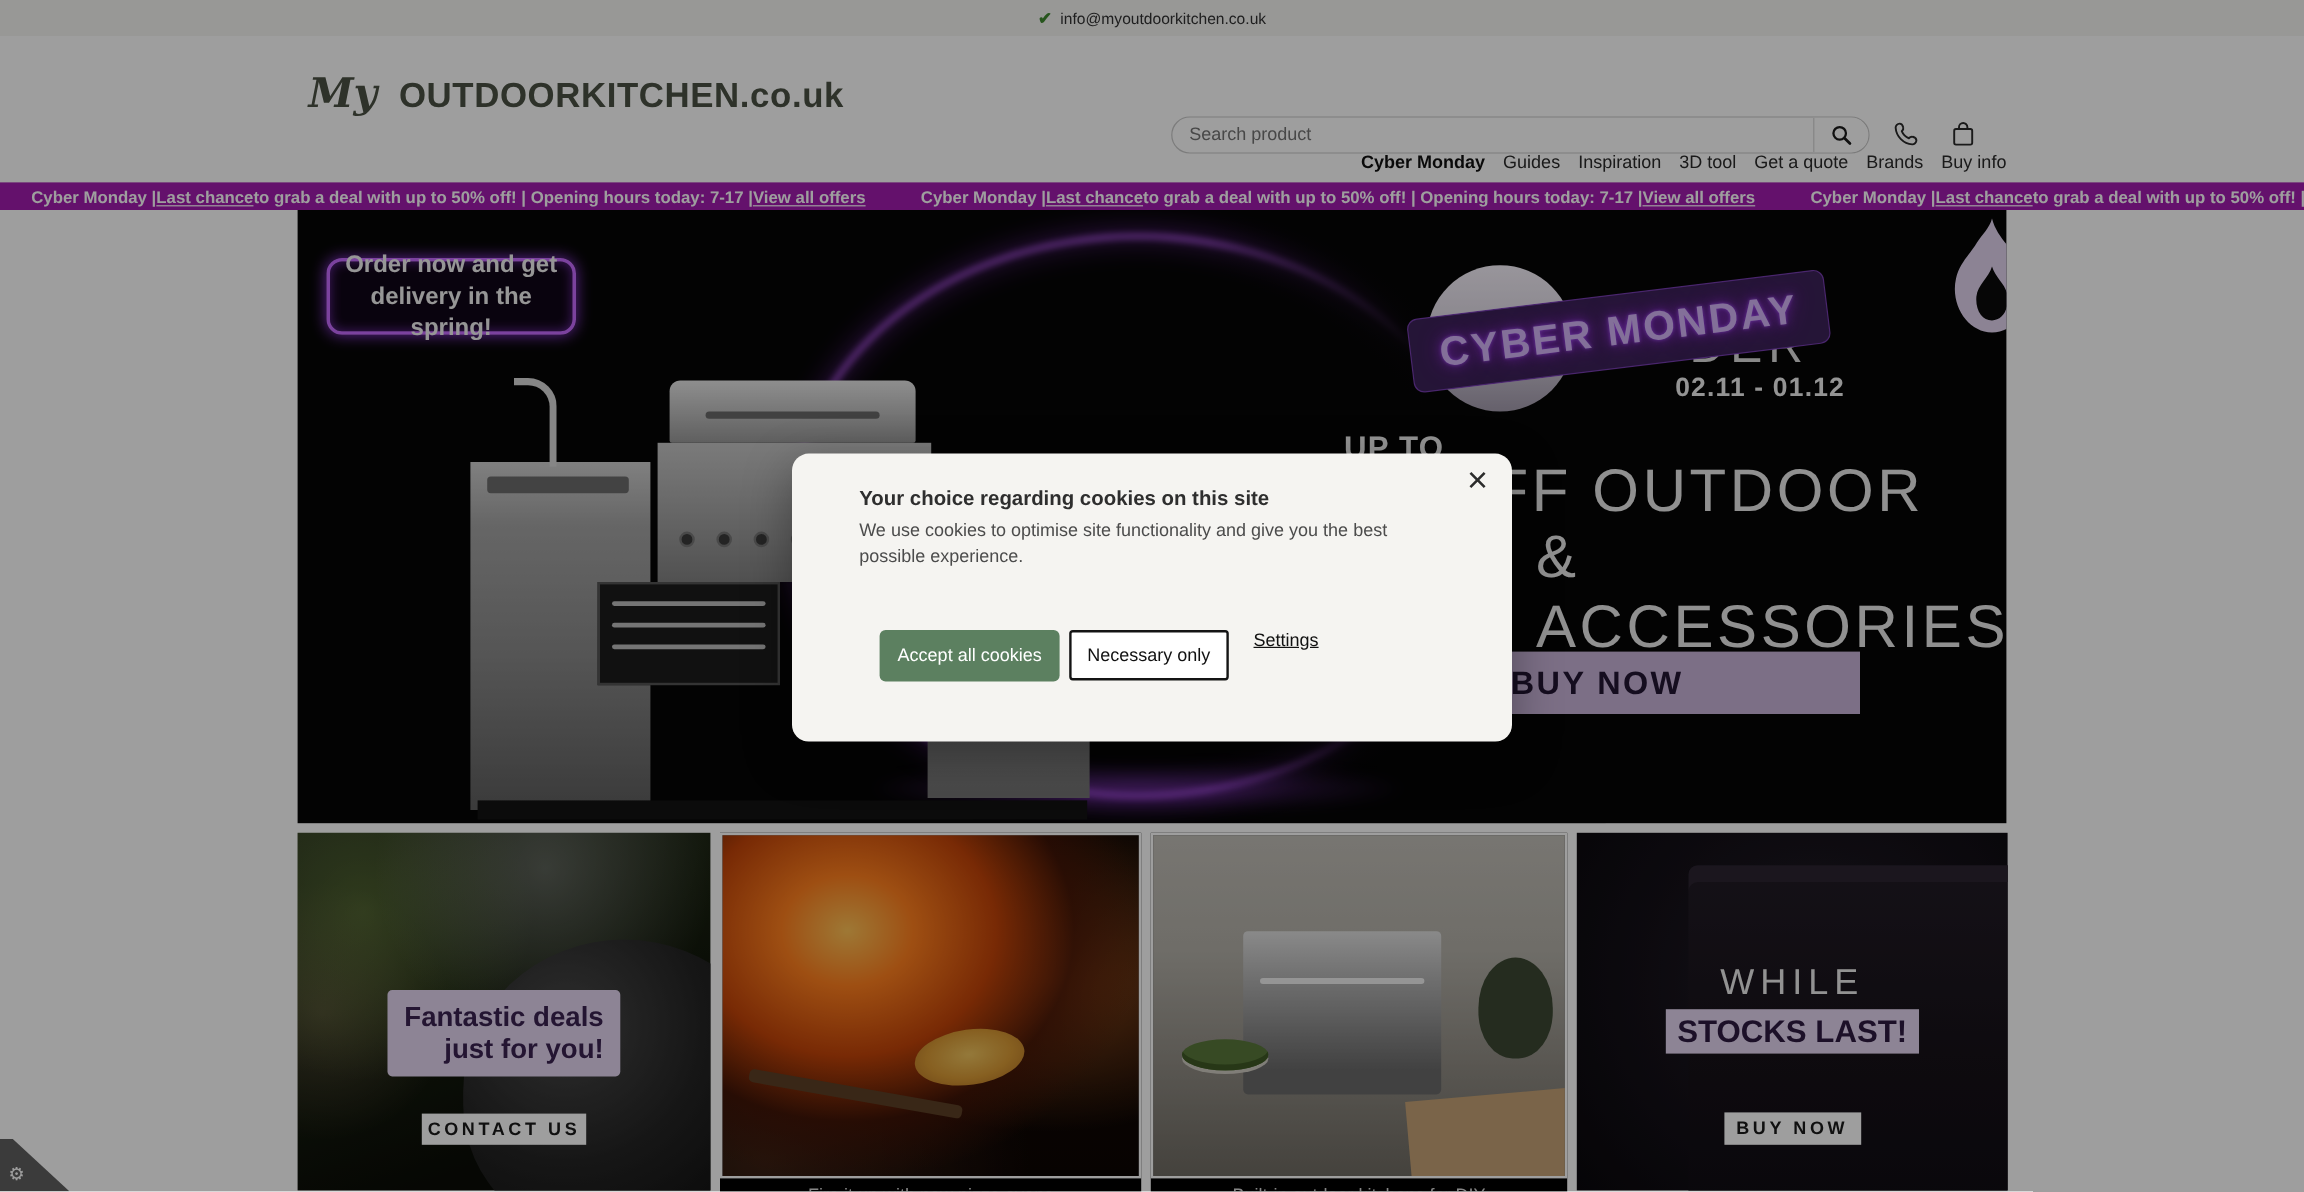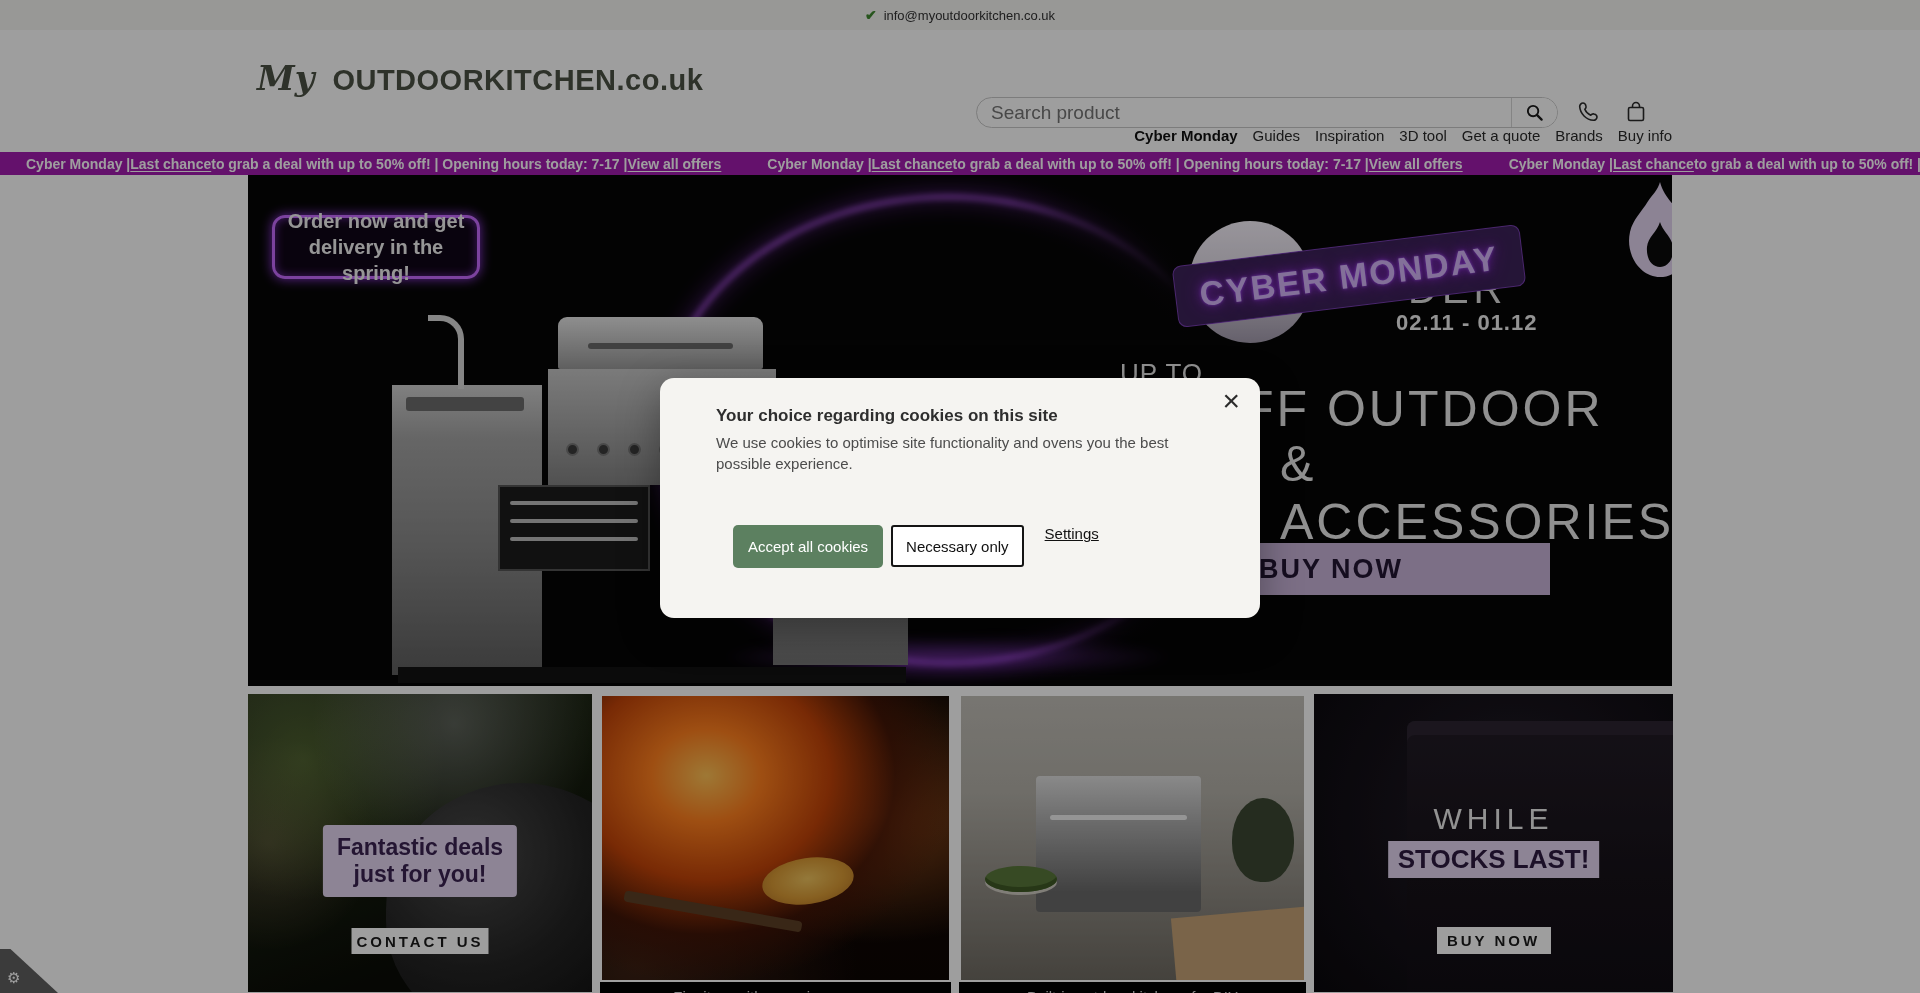--- a/index.html
+++ b/index.html
@@ -12,21 +12,21 @@
     display:flex; align-items:center; justify-content:center; gap:7px; font-size:13px; color:#333; }
   .check { color:#3f8a2f; font-weight:bold; font-size:14px; }
 
   
   .header { position:absolute; top:30px; left:0; width:1920px; height:88px; background:#fff; }
   .logo { position:absolute; left:257px; top:28px; display:flex; align-items:baseline; color:#4b5244; cursor:pointer; }
   .logo .script { font-family:"DejaVu Serif", serif; font-style:italic; font-weight:bold; font-size:34px; margin-right:18px; }
   .logo .main { font-weight:bold; font-size:29px; letter-spacing:0.5px; }
   .searchbox { position:absolute; left:976px; top:67px; width:582px; height:31px; border:1px solid #c9c9c9;
     border-radius:16px; display:flex; align-items:center; background:#fff; overflow:hidden; }
-  .searchbox input { flex:1; border:none; outline:none; font-size:19px; color:#333; padding:0 14px;
+  .searchbox input { flex:1; border:none; outline:none; font-size:15px; color:#333; padding:0 14px;
     font-family:"Liberation Sans", sans-serif; background:transparent; }
   .search-btn { width:46px; height:100%; border:none; border-left:1px solid #d6d6d6; background:#fff;
     display:flex; align-items:center; justify-content:center; cursor:pointer; }
   .hicon { position:absolute; top:66px; width:32px; height:32px; display:flex; align-items:center; justify-content:center; cursor:pointer; }
   .hicon.phone { left:1572px; }
   .hicon.bag { left:1620px; }
 
   
   .nav { position:absolute; top:118px; left:248px; width:1424px; height:34px;
     display:flex; align-items:center; font-size:15px; color:#2b2b2b; }
@@ -79,42 +79,42 @@
   .hero-circle { position:absolute; left:941px; top:46px; width:122px; height:122px; border-radius:50%;
     background:linear-gradient(180deg,#f6f1fa 0%, #d8d2de 55%, #a49cae 100%); }
   .flame { position:absolute; left:1352px; top:2px; width:120px; height:120px; }
   .peek { position:absolute; left:1160px; top:92px; font-size:40px; letter-spacing:5px; color:#dcdcdc; }
   .ribbon { position:absolute; left:926px; top:70px; width:350px; height:62px; background:#3d225a;
     border:1px solid rgba(168,85,247,.55); border-radius:9px; transform:rotate(-7deg);
     display:flex; align-items:center; justify-content:center; }
   .ribbon span { font-size:34px; font-weight:bold; letter-spacing:2px; color:#d4b5f7;
     text-shadow:0 0 3px #a855f7, 0 0 10px #8b30d8, 0 0 18px #7b1fa2; }
   .dates { position:absolute; left:1148px; top:135px; font-size:22px; font-weight:bold; color:#efefef; letter-spacing:1px; }
-  .upto { position:absolute; left:872px; top:183px; font-size:26px; font-weight:normal; color:#ededed; letter-spacing:1px; }
+  .upto { position:absolute; left:872px; top:183px; font-size:26px; font-weight:bold; color:#ededed; letter-spacing:1px; }
   .head1 { position:absolute; left:995px; top:205px; font-size:50px; color:#e9e9e9; letter-spacing:3px; }
   .head2 { position:absolute; left:1032px; top:260px; font-size:50px; color:#e9e9e9; letter-spacing:3px; }
   .hero-cta { position:absolute; left:864px; top:368px; width:438px; height:52px; background:#c9b4d8;
     border:none; color:#221533; font-weight:bold; font-size:27px; letter-spacing:2px;
     display:flex; align-items:center; justify-content:center; cursor:pointer; font-family:"Liberation Sans",sans-serif; }
 
   
   .cards { position:absolute; top:694px; left:248px; width:1425px; height:299px; display:flex; gap:8px; }
   .card { position:relative; overflow:hidden; background:#000; cursor:pointer; }
   .card1 { width:344px; height:298px;
     background:
       radial-gradient(circle at 60% 10%, rgba(190,190,196,.38) 0%, rgba(190,190,196,0) 42%),
       radial-gradient(circle at 16% 22%, rgba(122,150,72,.5) 0%, rgba(122,150,72,0) 38%),
       radial-gradient(circle at 6% 50%, rgba(158,128,104,.35) 0%, rgba(158,128,104,0) 30%),
       linear-gradient(160deg,#2a3320 0%, #18200f 40%, #0a0c07 78%); }
   .c1-dome { position:absolute; left:40%; top:30%; width:78%; height:85%; border-radius:50% 50% 46% 46%;
     background:radial-gradient(circle at 32% 28%, #4a4a4a 0%, #242424 45%, #101010 80%); }
   .c1-title { position:absolute; top:97px; width:100%; text-align:center; color:rgba(255,255,255,.92);
     font-size:25px; letter-spacing:5px; }
   .c1-box { position:absolute; top:131px; left:50%; transform:translateX(-50%); background:#e4d6f1;
-    color:#3a2352; font-weight:bold; font-size:23px; line-height:1.18; text-align:center;
+    color:#3a2352; font-weight:bold; font-size:23px; line-height:1.18; text-align:right;
     padding:9px 14px; border-radius:4px; white-space:nowrap; }
   .mini-btn { position:absolute; left:50%; transform:translateX(-50%); background:#fff; color:#1a1a1a;
     font-weight:bold; font-size:15px; letter-spacing:3px; display:flex; align-items:center; justify-content:center;
     border:none; cursor:pointer; font-family:"Liberation Sans",sans-serif; }
   .c1-btn { top:234px; width:137px; height:26px; }
   .card2 { width:351px; }
   .card3 { width:347px; }
   .photo { margin:0; border:2px solid #fff; height:288px; position:relative; overflow:hidden; }
   .p2 { background:
       radial-gradient(ellipse at 30% 28%, #ffc256 0%, #ff7f1e 16%, #c24409 36%, rgba(70,20,6,.75) 55%, rgba(20,8,4,0) 72%),
@@ -316,21 +316,21 @@
       <button class="mini-btn c4-btn">BUY NOW</button>
     </div>
 
   </div>
 
   <div class="dim"></div>
 
   <div class="dialog">
     <button class="dlg-close">×</button>
     <div class="dlg-title">Your choice regarding cookies on this site</div>
-    <div class="dlg-body">We use cookies to optimise site functionality and ovens you the best possible experience.</div>
+    <div class="dlg-body">We use cookies to optimise site functionality and give you the best possible experience.</div>
     <div class="dlg-buttons">
       <button class="btn-accept">Accept all cookies</button>
       <button class="btn-necessary">Necessary only</button>
       <span class="link-settings">Settings</span>
     </div>
   </div>
 
   <div class="cookie-corner">
     <span>⚙</span>
   </div>

